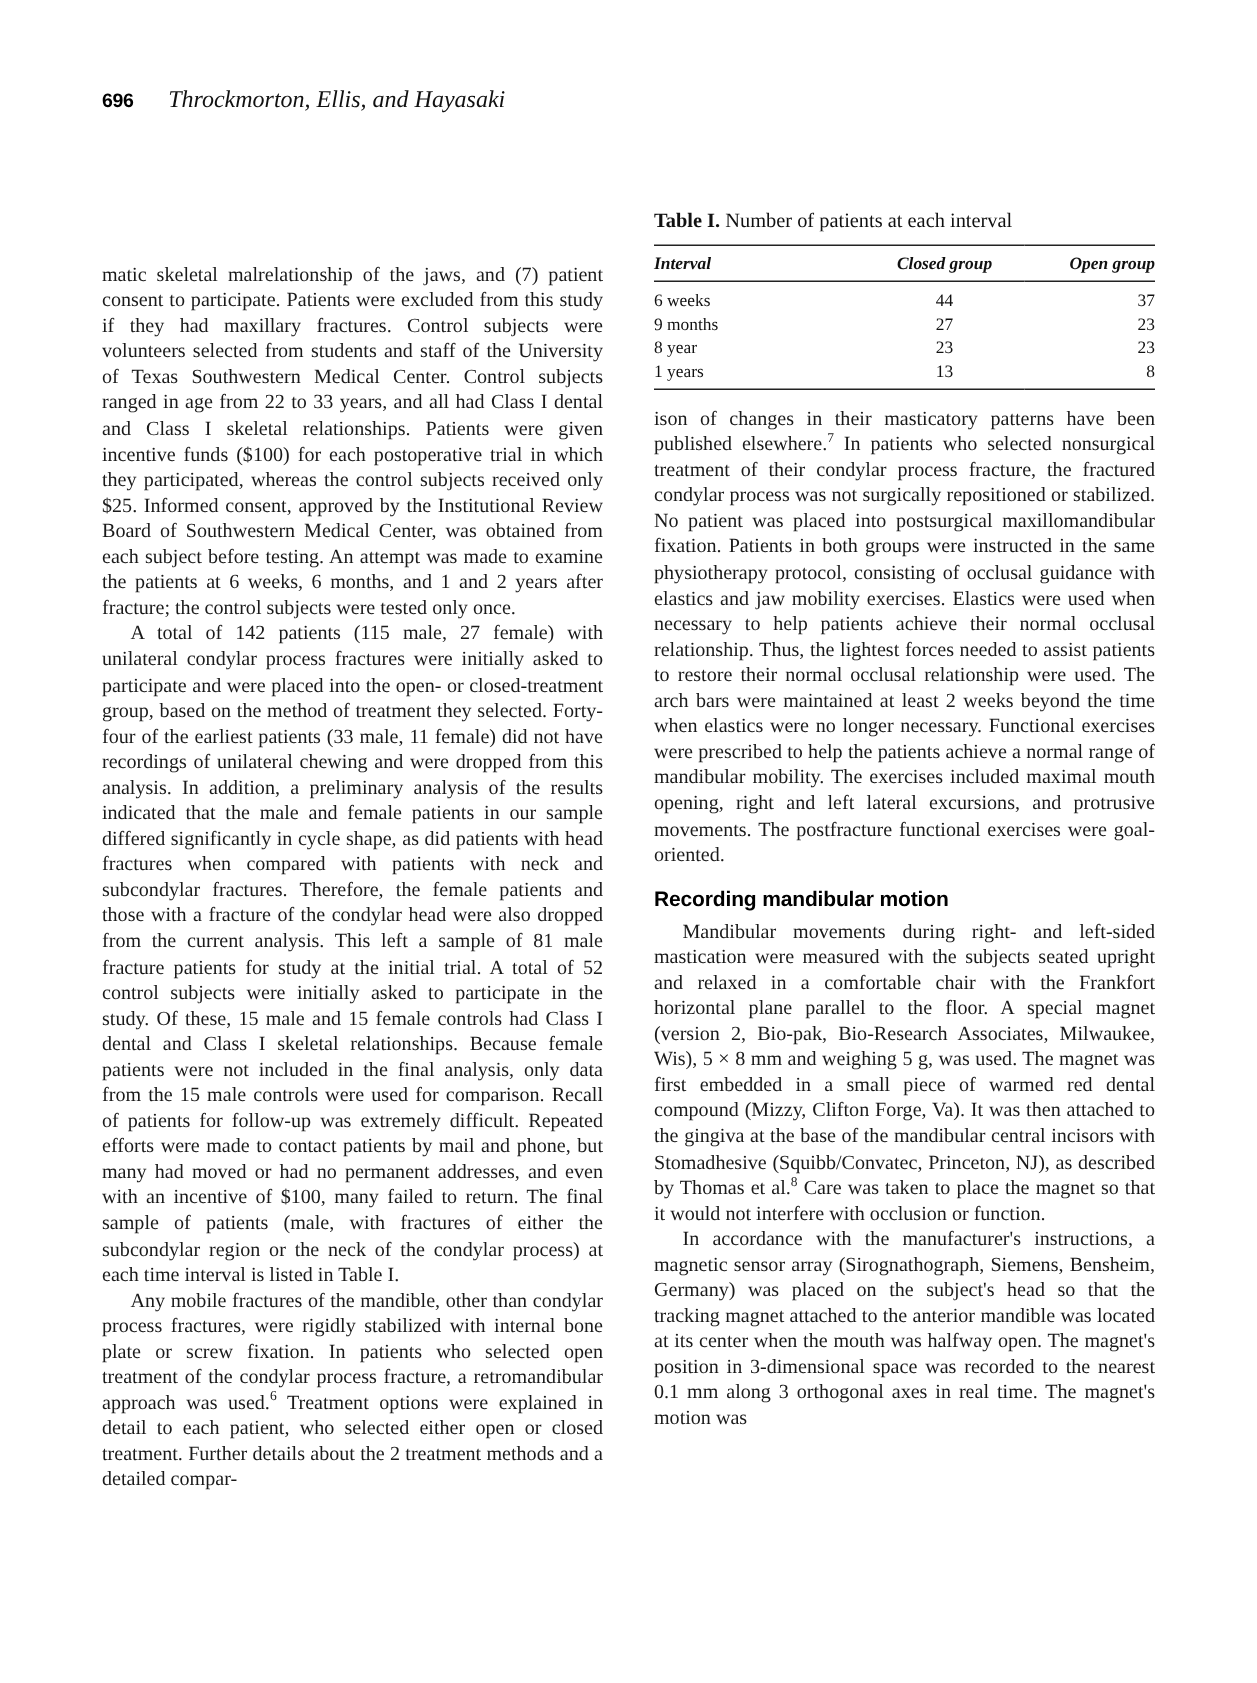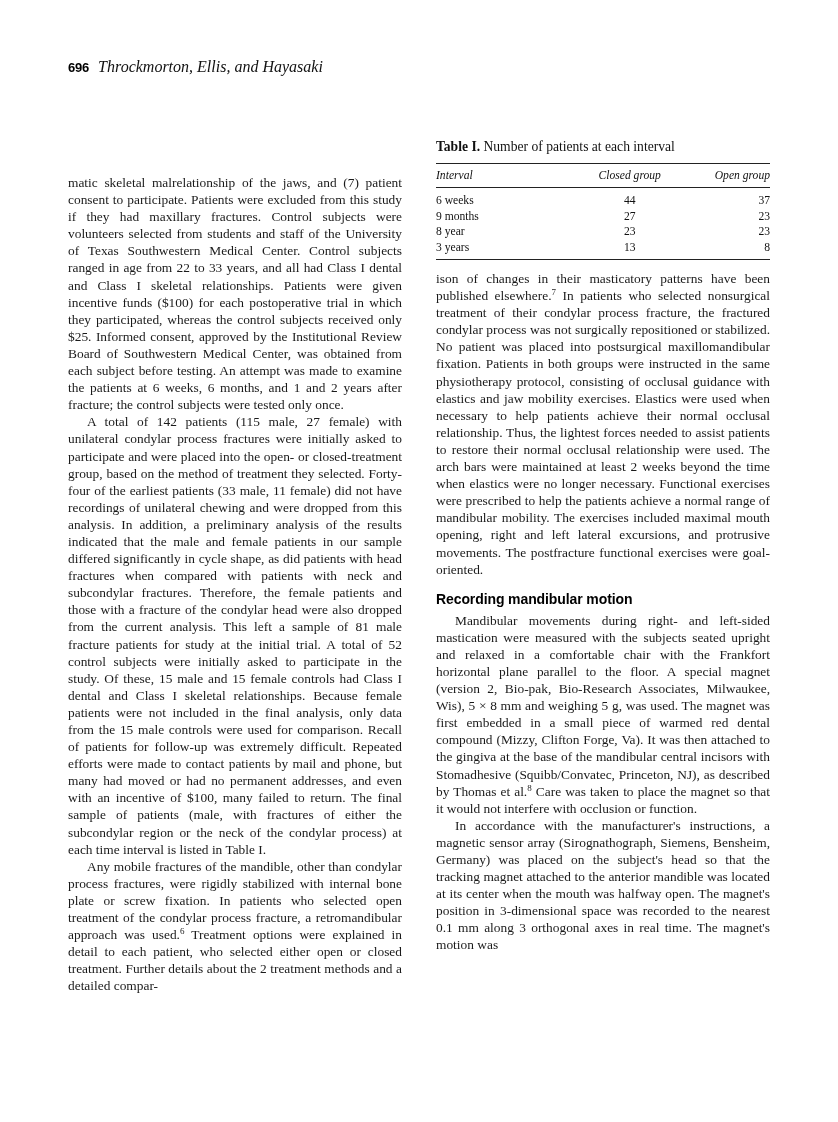--- a/index.html
+++ b/index.html
@@ -30,21 +30,21 @@
     top: 58px;
     width: 702px;
     height: 40px;
   }
   .runhead-left {
     position: absolute;
     left: 0;
     top: 0;
     display: flex;
     align-items: baseline;
-    gap: 9px;
+    gap: 23px;
   }
   .folio {
     font-family: "Liberation Sans", "DejaVu Sans", sans-serif;
     font-weight: bold;
     font-size: 13px;
     color: #000;
     letter-spacing: -0.2px;
   }
   .runhead-authors {
     font-style: italic;
@@ -117,21 +117,21 @@
   .table-caption .tlabel {
     font-weight: bold;
   }
   table.data {
     width: 100%;
     border-collapse: collapse;
     font-size: 11.6px;
   }
   table.data thead th {
     font-style: italic;
-    font-weight: normal;
+    font-weight: bold;
     font-size: 11.6px;
     padding: 5px 0 5px 0;
     color: #111;
   }
   table.data thead tr {
     border-top: 1px solid #222;
     border-bottom: 1.6px solid #222;
   }
   table.data tbody tr:last-child td {
     padding-bottom: 5px;
@@ -191,21 +191,21 @@
           <td class="c-interval">9 months</td>
           <td class="c-closed">27</td>
           <td class="c-open">23</td>
         </tr>
         <tr>
           <td class="c-interval">8 year</td>
           <td class="c-closed">23</td>
           <td class="c-open">23</td>
         </tr>
         <tr>
-          <td class="c-interval">3 years</td>
+          <td class="c-interval">1 years</td>
           <td class="c-closed">13</td>
           <td class="c-open">8</td>
         </tr>
       </tbody>
     </table>
   </div>
 
   <div class="col col-right">
     <p><span>ison of changes in their masticatory patterns have been published elsewhere.</span><sup>7</sup><span> In patients who selected nonsurgical treatment of their condylar process fracture, the fractured condylar process was not surgically repositioned or stabilized. No patient was placed into postsurgical maxillomandibular fixation. Patients in both groups were instructed in the same physiotherapy protocol, consisting of occlusal guidance with elastics and jaw mobility exercises. Elastics were used when necessary to help patients achieve their normal occlusal relationship. Thus, the lightest forces needed to assist patients to restore their normal occlusal relationship were used. The arch bars were maintained at least 2 weeks beyond the time when elastics were no longer necessary. Functional exercises were prescribed to help the patients achieve a normal range of mandibular mobility. The exercises included maximal mouth opening, right and left lateral excursions, and protrusive movements. The postfracture functional exercises were goal-oriented.</span></p>
 

